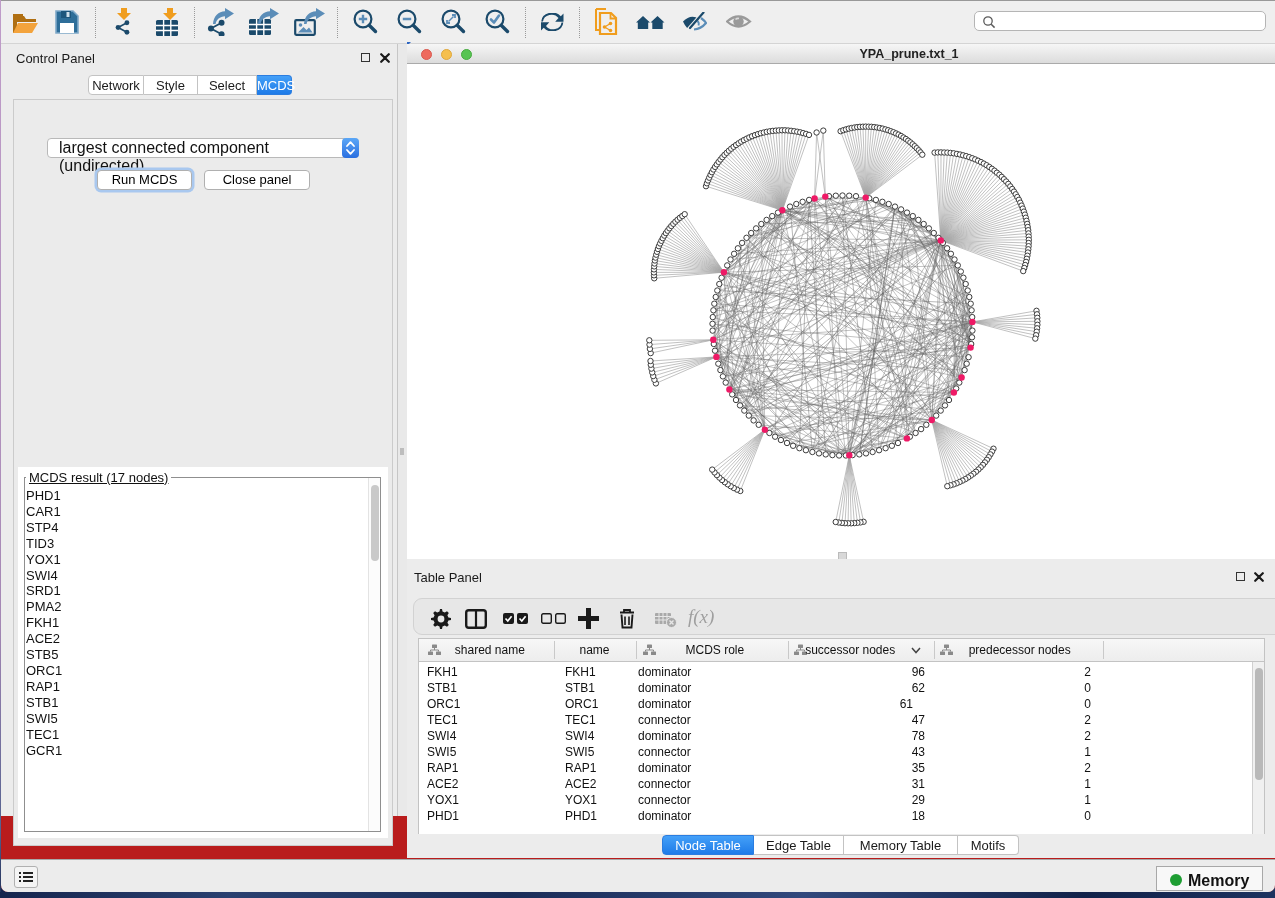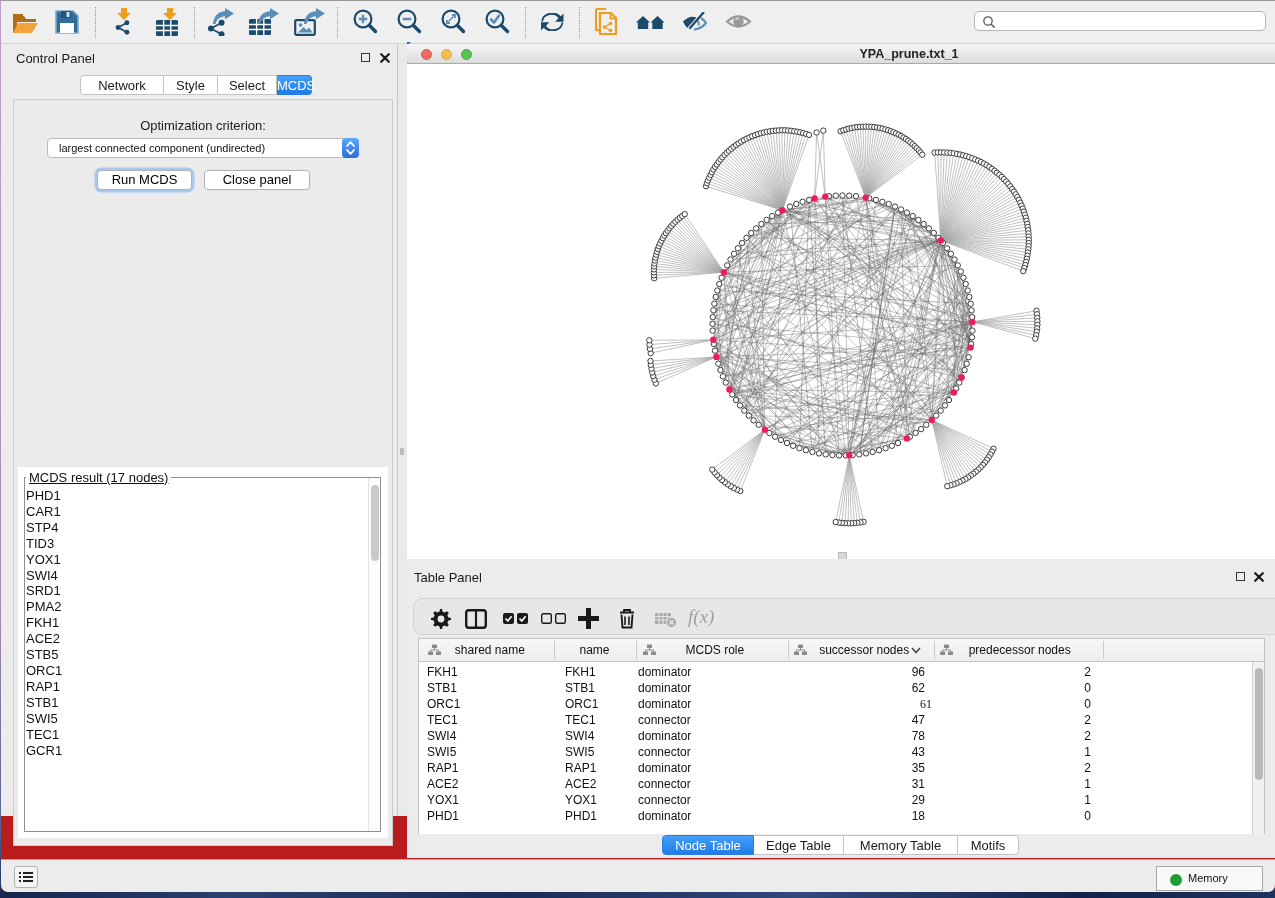--- a/index.html
+++ b/index.html
@@ -22,21 +22,21 @@
 #cp-title { position:absolute; left:15px; top:7px; font-size:13px; color:#1a1a1a; }
 .wbtn { position:absolute; top:9px; width:9px; height:9px; border:1.5px solid #333; }
 .seg { position:absolute; display:flex; font-size:13px; height:20px; }
 .seg > div { background:#fff; border:1px solid #c3c3c3; border-left:none; color:#1a1a1a; text-align:center; line-height:19px; }
 .seg > div:first-child { border-left:1px solid #c3c3c3; border-radius:4px 0 0 4px; }
 .seg > div:last-child { border-radius:0 4px 4px 0; }
 .seg > div.sel { background:linear-gradient(#44a0f8,#1e7be8); color:#fff; border-color:#2b7de0; }
 #cp-tabs { left:79px; top:31px; }
 #cp-panel { position:absolute; left:12px; top:55px; width:380px; height:747px; background:#ebebeb; border:1px solid #cbcbcb; }
 #optlabel { position:absolute; left:0; top:18px; width:378px; text-align:center; font-size:13px; color:#1a1a1a; }
-#combo { position:absolute; left:33px; top:38px; width:312px; height:20px; background:#fff; border:1px solid #b9b9b9; border-radius:4px; font-size:11px; line-height:18px; padding-left:11px; color:#111; }
+#combo { position:absolute; left:33px; top:38px; width:312px; height:20px; background:#fff; border:1px solid #b9b9b9; border-radius:4px; font-size:16px; line-height:18px; padding-left:11px; color:#111; }
 #combo-step { position:absolute; right:-1px; top:-1px; width:17px; height:20px; border-radius:4px; background:linear-gradient(#5ba7f7,#2a6fe0); }
 #runbtn { position:absolute; left:83px; top:70px; width:95px; height:20px; background:#fff; border:1px solid #b0b0b0; border-radius:4px; box-shadow:0 0 0 2.5px #a9c8ef; font-size:13px; text-align:center; line-height:18px; }
 #closebtn { position:absolute; left:190px; top:70px; width:106px; height:20px; background:#fff; border:1px solid #b0b0b0; border-radius:4px; font-size:13px; text-align:center; line-height:18px; }
 #mcdsbox { position:absolute; left:4px; top:367px; width:370px; height:371px; background:#fff; }
 #fieldset { position:absolute; left:6px; top:10px; right:7px; bottom:6px; border:1px solid #8f8f8f; }
 #legend { position:absolute; left:8px; top:3px; background:#fff; padding:0 3px; font-size:13px; color:#111;text-decoration:underline; }
 #mcdslist { position:absolute; left:8px; top:21px; font-size:13px; color:#111; line-height:15.9px; }
 #mcds-sb { position:absolute; right:8px; top:11px; width:12px; bottom:7px; background:#fcfcfc; border-left:1px solid #e3e3e3; }
 #mcds-thumb { position:absolute; left:1.5px; top:7px; width:8px; height:76px; background:#c9c9c9; border-radius:4px; }
 
@@ -62,21 +62,21 @@
 .trow { position:absolute; height:16px; line-height:16px; width:100%; }
 .tc { position:absolute; }
 .num { text-align:right; }
 #tb-sb { position:absolute; right:0px; top:0; width:12px; height:172px; background:#f0f0f0; border-left:1px solid #d0d0d0; }
 #tb-thumb { position:absolute; left:2px; top:6px; width:8px; height:112px; background:#b9b9b9; border-radius:4px; }
 #tp-tabs { left:255px; top:276px; }
 
 
 #status { position:absolute; left:0; top:858px; width:1275px; height:33px; background:#ececec; border-top:1px solid #a8a8a8; }
 #hamb { position:absolute; left:13px; top:6px; width:24px; height:22px; background:#f4f4f4; border:1px solid #b0b0b0; border-radius:3px; }
-#membtn { position:absolute; left:1155px; top:6px; width:107px; height:25px; background:#f8f8f8; border:1px solid #a8a8a8; font-size:11px; color:#111; }
+#membtn { position:absolute; left:1155px; top:6px; width:107px; height:25px; background:#f8f8f8; border:1px solid #a8a8a8; font-size:16px; color:#111;font-weight:bold; }
 #membtn .dot { position:absolute; left:13px; top:6.5px; width:12px; height:12px; border-radius:50%; background:#1e9e33; }
 #membtn .lbl { position:absolute; left:31px; top:5px; }
 </style>
 </head>
 <body>
 <div id="wall"></div>
 <div id="leftedge"></div>
 <div id="app">
   <div id="toolbar">
       <svg class="ticon" style="left:9px; top:7px;" width="30" height="28" viewBox="0 0 30 28">
@@ -209,27 +209,26 @@
         </svg>
       </div>
     </div>
   <div id="cp">
     <div id="cp-title">Control Panel</div>
     <div class="wbtn" style="left:360px;"></div>
     <svg class="abs" style="left:379px; top:9px;" width="10" height="10" viewBox="0 0 10 10">
         <path d="M1.2 1.2 L8.8 8.8 M8.8 1.2 L1.2 8.8" stroke="#1a1a1a" stroke-width="2.2" stroke-linecap="round"></path>
       </svg>
     <div class="seg" id="cp-tabs">
-      <div style="width:84px;">Network</div>
+      <div style="width:56px;margin-left:8px;">Network</div>
       <div style="width:54px;">Style</div>
       <div style="width:59px;">Select</div>
       <div style="width:35px;" class="sel">MCDS</div>
     </div>
     <div id="cp-panel">
-      <div id="optlabel">Optimization criterion:</div>
       <div id="combo">largest connected component (undirected)
         <div id="combo-step"><svg width="17" height="20" viewBox="0 0 17 20">
               <path d="M5 8 L8.5 4.2 L12 8" fill="none" stroke="#fff" stroke-width="1.8" stroke-linecap="round" stroke-linejoin="round"></path>
               <path d="M5 12 L8.5 15.8 L12 12" fill="none" stroke="#fff" stroke-width="1.8" stroke-linecap="round" stroke-linejoin="round"></path>
             </svg></div>
       </div>
       <div id="runbtn">Run MCDS</div>
       <div id="closebtn">Close panel</div>
       <div id="mcdsbox">
         <div id="fieldset"></div>
@@ -1240,21 +1239,21 @@
         </svg>
         <div class="hcell" style="left:216px; width:153px;">&nbsp;&nbsp;MCDS role</div>
         <svg style="position:absolute;top:5px;left:375px;" width="13" height="12" viewBox="0 0 13 12">
           <g fill="#8a8a8a">
             <rect x="4" y="0.5" width="5" height="3.6" rx="0.6"></rect>
             <rect x="0" y="7.5" width="5" height="3.6" rx="0.6"></rect>
             <rect x="8" y="7.5" width="5" height="3.6" rx="0.6"></rect>
           </g>
           <path d="M6.5 4 V6 M2.5 7.5 V6 H10.5 V7.5" fill="none" stroke="#8a8a8a" stroke-width="1"></path>
         </svg>
-        <div class="hcell" style="left:369px; width:121px;margin-left:14px;">&nbsp;successor nodes</div>
+        <div class="hcell" style="left:369px; width:121px;">&nbsp;successor nodes</div>
         <svg style="position:absolute;top:8px;left:492px;" width="10" height="7" viewBox="0 0 10 7">
           <path d="M1 1 L5 5.5 L9 1" fill="none" stroke="#444" stroke-width="1.5"></path>
         </svg>
         <svg style="position:absolute;top:5px;left:521px;" width="13" height="12" viewBox="0 0 13 12">
           <g fill="#8a8a8a">
             <rect x="4" y="0.5" width="5" height="3.6" rx="0.6"></rect>
             <rect x="0" y="7.5" width="5" height="3.6" rx="0.6"></rect>
             <rect x="8" y="7.5" width="5" height="3.6" rx="0.6"></rect>
           </g>
           <path d="M6.5 4 V6 M2.5 7.5 V6 H10.5 V7.5" fill="none" stroke="#8a8a8a" stroke-width="1"></path>
@@ -1273,21 +1272,21 @@
           <div class="tc" style="left:8px;">STB1</div>
           <div class="tc" style="left:146px;">STB1</div>
           <div class="tc" style="left:219px;">dominator</div>
           <div class="tc num" style="left:369px; width:137px;">62</div>
           <div class="tc num" style="left:514px; width:158px;">0</div>
         </div>
         <div class="trow" style="top:34px;">
           <div class="tc" style="left:8px;">ORC1</div>
           <div class="tc" style="left:146px;">ORC1</div>
           <div class="tc" style="left:219px;">dominator</div>
-          <div class="tc num" style="left:376px; width:137px;font-family:Liberation Serif, serif;">61</div>
+          <div class="tc num" style="left:357px; width:137px;">61</div>
           <div class="tc num" style="left:514px; width:158px;">0</div>
         </div>
         <div class="trow" style="top:50px;">
           <div class="tc" style="left:8px;">TEC1</div>
           <div class="tc" style="left:146px;">TEC1</div>
           <div class="tc" style="left:219px;">connector</div>
           <div class="tc num" style="left:369px; width:137px;">47</div>
           <div class="tc num" style="left:514px; width:158px;">2</div>
         </div>
         <div class="trow" style="top:66px;">

